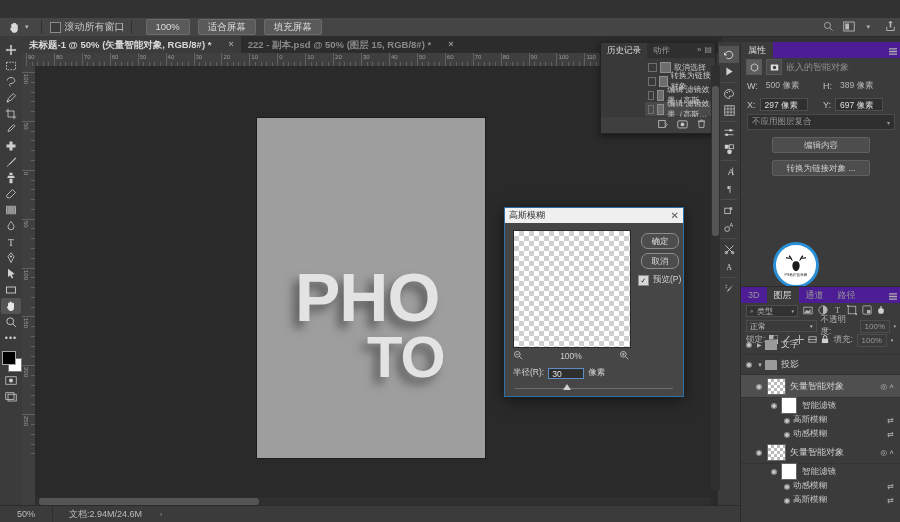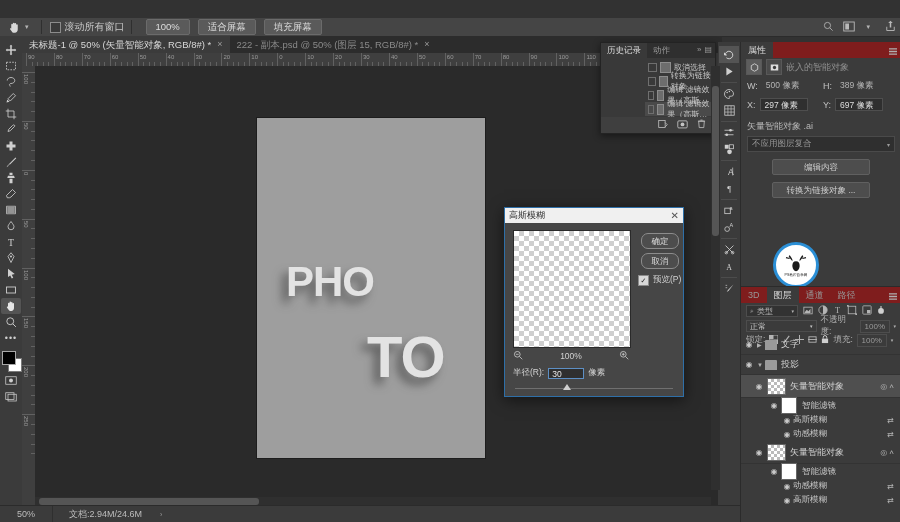--- a/index.html
+++ b/index.html
@@ -22,21 +22,21 @@
   .opt-caret{margin:0 6px 0 2px;font-size:7px;color:#b4b4b4;}
   .opt-sep{width:1px;height:14px;background:#2f2f2f;margin:0 6px;}
   .opt-chk{display:flex;align-items:center;gap:4px;margin-left:2px;}
   .chkbox{width:9px;height:9px;border:1px solid #8c8c8c;background:#3a3a3a;display:inline-block;}
   .opt-btn{height:14px;line-height:14px;padding:0 9px;margin-left:8px;background:#5a5a5a;border:1px solid #6b6b6b;
            border-radius:2px;font-size:9.5px;color:#ddd;text-align:center;}
   .opt-right{position:absolute;right:4px;top:0;height:18px;display:flex;align-items:center;gap:9px;}
 
   
   .tabbar{position:absolute;left:22px;top:36px;width:700px;height:17px;background:#2c2c2c;display:flex;align-items:flex-end;}
-  .doctab{height:17px;line-height:17px;padding:0 7px;font-size:9.5px;display:flex;align-items:center;gap:6px;}
+  .doctab{height:17px;line-height:17px;padding:0 7px;font-size:9.5px;display:flex;align-items:center;gap:17px;font-weight:bold;}
   .doctab.active{background:#3b3b3b;color:#d8d8d8;}
   .doctab.inactive{background:#2c2c2c;color:#8a8a8a;}
   .tab-x{font-size:9px;color:#9a9a9a;}
 
   
   .toolstrip{position:absolute;left:0;top:36px;width:22px;height:470px;background:#3b3b3b;
              display:flex;flex-direction:column;align-items:center;padding-top:6px;}
   .tool{width:20px;height:16px;display:flex;align-items:center;justify-content:center;position:relative;}
   .tool.sel{background:#545454;border-radius:2px;}
   .tool svg{display:block;}
@@ -106,21 +106,21 @@
 
   
   .rail{position:absolute;left:718px;top:42px;width:22px;height:480px;background:#3b3b3b;
         display:flex;flex-direction:column;align-items:center;padding-top:4px;}
   .rail-ico{width:20px;height:17px;display:flex;align-items:center;justify-content:center;}
   .rail-ico.sel{background:#545454;}
   .rail-sep{width:16px;height:1px;background:#4c4c4c;margin:2px 0;}
 
   
   .dock{position:absolute;left:740px;top:42px;width:160px;height:480px;background:#3b3b3b;border-left:1px solid #2b2b2b;}
-  .pnl-tabs{height:16px;background:#7f1d1d;display:flex;align-items:center;position:relative;}
+  .pnl-tabs{height:16px;background:#4c1d95;display:flex;align-items:center;position:relative;}
   .pnl-tab{height:16px;line-height:16px;padding:0 7px;font-size:9px;color:#969696;}
   .pnl-tab.active{background:#3b3b3b;color:#dcdcdc;}
   .pnl-menu{position:absolute;right:4px;top:4px;width:8px;height:7px;}
   .prop-head{height:18px;display:flex;align-items:center;gap:4px;padding:0 5px;}
   .pbtn{width:14px;height:14px;border:1px solid #585858;background:#4a4a4a;display:flex;align-items:center;justify-content:center;}
   .pbtn.act{background:#5d5d5d;}
   .prop-label{font-size:9px;color:#8f8f8f;}
   .prop-row{display:flex;align-items:center;padding:3px 6px;font-size:9px;color:#c0c0c0;gap:4px;}
   .prop-cell{display:flex;align-items:center;gap:4px;width:72px;}
   .fieldbox{background:#2f2f2f;border:1px solid #4e4e4e;height:13px;line-height:13px;min-width:48px;
@@ -537,21 +537,21 @@
       <div class="rvtick" style="top: 348.222px;"></div>
       <div class="rvlabel" style="top: 350.222px;">250</div>
       <div class="rvtick minor" style="top: 358px;"></div>
       <div class="rvtick minor" style="top: 367.778px;"></div>
       <div class="rvtick minor" style="top: 377.556px;"></div>
       <div class="rvtick minor" style="top: 387.333px;"></div>
     </div>
 
   <div class="canvasarea">
     <div class="artboard">
-      <div class="poster-txt sh" style="left:29px;top:140px;font-size:42px;">PHO</div>
+      <div class="poster-txt sh" style="left:38px;top:140px;font-size:68px;">PHO</div>
       <div class="poster-txt sh" style="left:110px;top:205px;font-size:58px;">TO</div>
     </div>
   </div>
   <div class="scroll-h">
       <div class="scroll-hthumb"></div>
     </div>
 
   <div class="histpanel">
     <div class="hist-tabs">
       <div class="hist-tab active">历史记录</div>
@@ -766,21 +766,20 @@
     <div class="prop-row">
       <span class="prop-cell">
         <span>X:</span>
         <span class="fieldbox">297 像素</span>
       </span>
       <span class="prop-cell">
         <span>Y:</span>
         <span class="fieldbox">697 像素</span>
       </span>
     </div>
-    <div class="ai-name">矢量智能对象 .ai</div>
     <div class="sel-box">
       <span>不应用图层复合</span>
       <span style="font-size:6px;">▾</span>
     </div>
     <div class="wide-btn">编辑内容</div>
     <div class="wide-btn">转换为链接对象 ...</div>
 
     <div class="logo-badge">
       <svg width="24" height="20" viewBox="0 0 26 22">
         <path d="M13 8c-3 0-4 2-4 5s2 6 4 6 4-3 4-6-1-5-4-5z" fill="#1b1b1b"></path>

